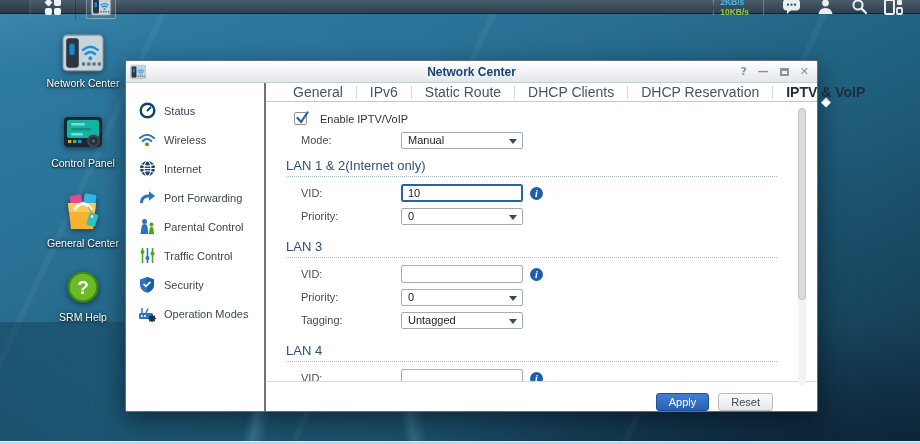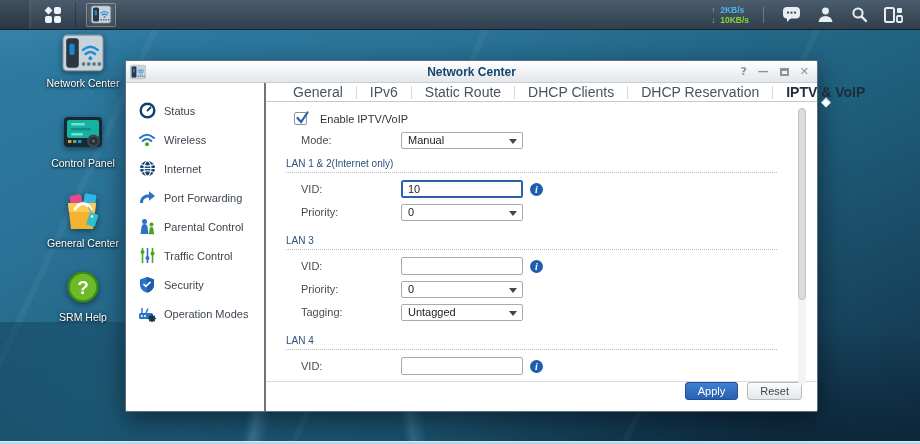--- a/index.html
+++ b/index.html
@@ -16,21 +16,21 @@
   
   .wallpaper-curves { position:absolute; left:0; bottom:2px; width:100%; height:120px; pointer-events:none;
     background:
       linear-gradient(100deg, transparent 28%, rgba(140,210,240,.25) 29%, transparent 30.5%),
       linear-gradient(80deg, transparent 43%, rgba(140,210,240,.2) 44%, transparent 45.5%),
       linear-gradient(120deg, rgba(10,40,60,.35), transparent 45%);
   }
   .bottom-strip { position:absolute; left:0; bottom:0; width:100%; height:3px; background:linear-gradient(#dff1f8,#9fcfe3); }
 
   
-  .taskbar { position:absolute; top:0; left:0; width:100%; height:30px;
+  .taskbar { position:absolute; top:0; left:0; width:100%; height:14px;
     background:linear-gradient(#4b5c6c,#3a4a59 60%,#313f4d);
     border-bottom:1px solid #17212b; display:flex; align-items:center; z-index:50; }
   .tb-left-cap { width:30px; height:100%; border-right:1px solid rgba(255,255,255,.08); background:rgba(0,0,0,.12); }
   .tb-btn { height:26px; display:flex; align-items:center; justify-content:center; padding:0 14px; cursor:pointer; }
   .tb-btn.menu { border-right:1px solid rgba(0,0,0,.25); border-left:1px solid rgba(255,255,255,.06); }
   .menu-grid { width:16px; height:16px; display:grid; grid-template-columns:7px 7px; grid-template-rows:7px 7px; gap:2px; }
   .menu-grid i { background:#eef3f7; border-radius:2px; }
   .menu-grid i:first-child { transform:rotate(45deg) scale(.82); border-radius:1px; }
   .tb-app { margin-left:10px; height:24px; width:30px; display:flex; align-items:center; justify-content:center;
     background:rgba(255,255,255,.14); border:1px solid rgba(255,255,255,.25); border-radius:2px; box-shadow:inset 0 0 6px rgba(0,0,0,.4); cursor:pointer; }
@@ -87,24 +87,24 @@
   .frow { display:flex; align-items:center; margin:0 0 5px 15px; height:18px; }
   .flabel { width:100px; font-size:11px; color:#4c4c4c; flex:0 0 auto; }
   .fselect { width:122px; height:17px; background:#fff; border:1px solid #a3abb2; border-radius:2px;
     font-size:11px; color:#222; padding:0 16px 0 6px; display:flex; align-items:center; position:relative; cursor:pointer; }
   .fselect .caret { position:absolute; right:5px; top:6px; width:0; height:0; border-left:4px solid transparent; border-right:4px solid transparent; border-top:5px solid #3d4750; }
   .finput { width:122px; height:18px; background:#fff; border:1px solid #a3abb2; border-radius:2px; font-size:11px; color:#222; padding:0 6px;
     font-family:"Liberation Sans","DejaVu Sans",sans-serif; }
   .finput.focused { border:1px solid #2a62a9; box-shadow:0 0 0 1px #2a62a9 inset; }
   .info-badge { width:13px; height:13px; border-radius:50%; background:#1d5fae; color:#fff; font-size:10px; font-weight:bold; font-style:italic;
     font-family:"Liberation Serif","DejaVu Serif",serif; display:flex; align-items:center; justify-content:center; margin-left:7px; cursor:pointer; }
-  .section-h { font-size:10px; color:#2c517c; margin:9px 0 1px 0; }
+  .section-h { font-size:13px; color:#2c517c; margin:9px 0 1px 0; }
   .dotted { border-bottom:1px dotted #b3bdc6; margin-bottom:7px; height:3px; }
 
-  .footer { flex:0 0 30px; border-top:1px solid #d9dcdf; display:flex; align-items:flex-start; justify-content:flex-end; padding-right:15px; gap:9px; }
+  .footer { flex:0 0 30px; border-top:1px solid #d9dcdf; display:flex; align-items:flex-end; justify-content:flex-end; padding-right:44px; gap:9px; }
   .btn { height:18px; font-size:11px; border-radius:3px; padding:0 12px; cursor:pointer; display:flex; align-items:center; }
   .btn.primary { background:linear-gradient(#4080d0,#2a60b2); border:1px solid #1d4f9c; color:#fff; }
   .btn.plain { background:linear-gradient(#fcfcfd,#e4e7ea); border:1px solid #b6bcc2; color:#3e4650; }
 
   .scrollbar { position:absolute; right:11px; top:25px; width:8px; height:277px; background:#f3f3f3; border-radius:4px; }
   .scroll-thumb { position:absolute; top:0; left:0; width:8px; height:192px; background:#dcdcdc; border:1px solid #c2c2c2; border-radius:4px; cursor:pointer; }
 </style>
 </head>
 <body>
 

